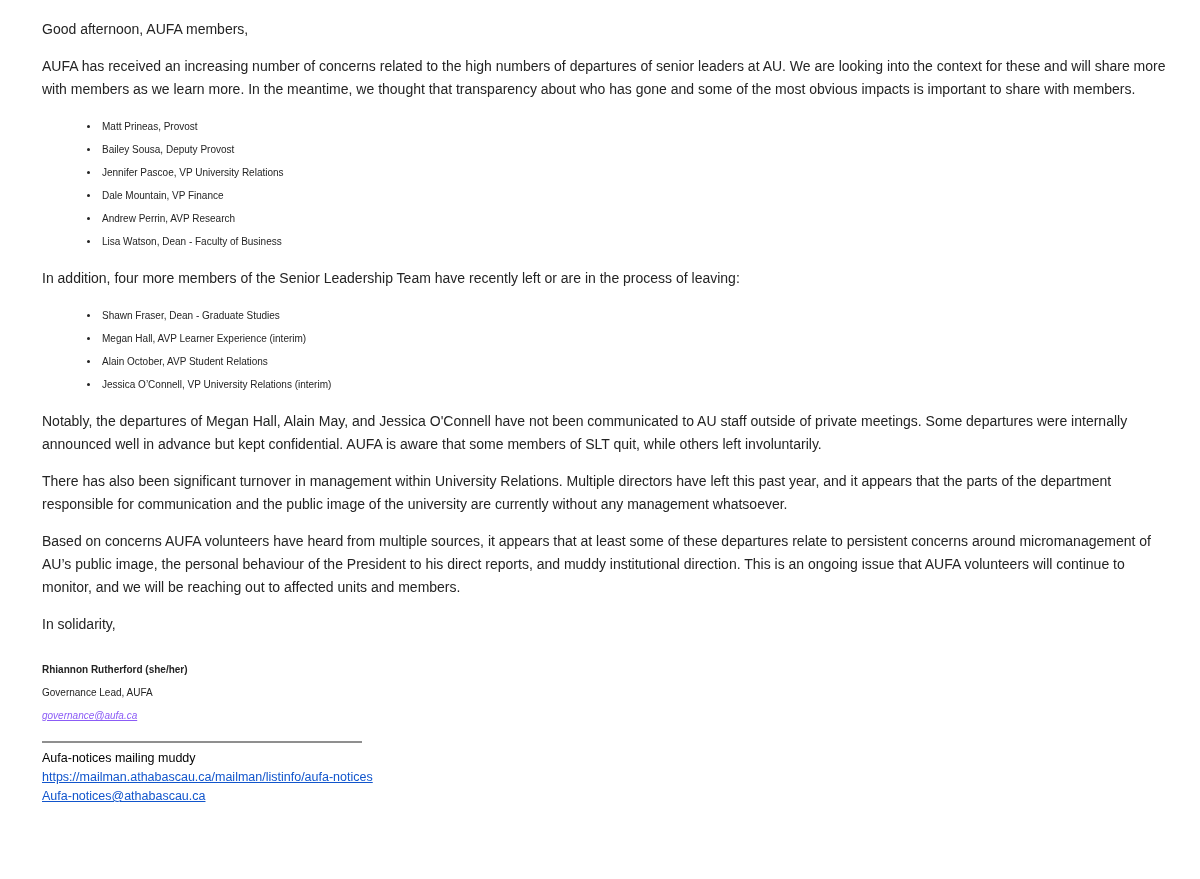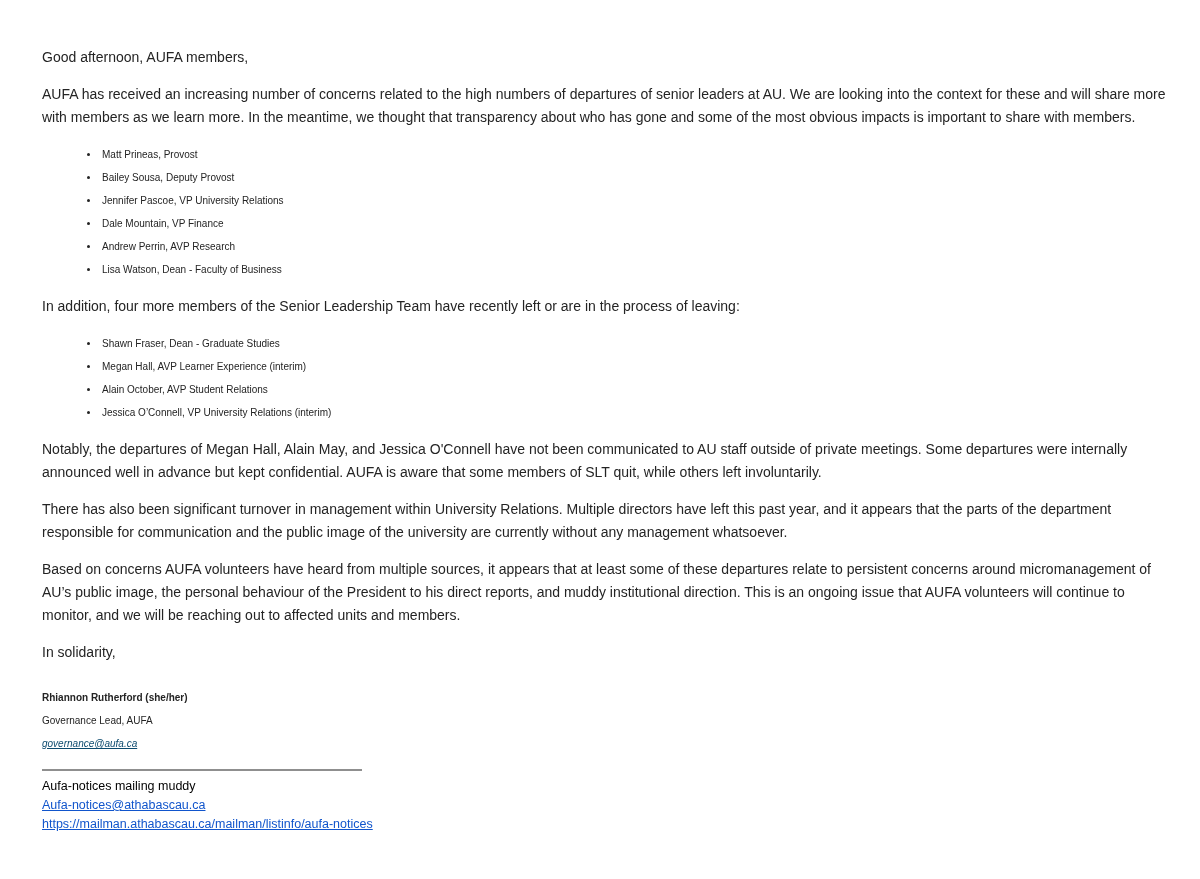--- a/index.html
+++ b/index.html
@@ -10,21 +10,20 @@
   }
   body {
     width: 1200px;
     height: 879px;
     font-family: "Liberation Sans", sans-serif;
     color: #242424;
     overflow: hidden;
   }
   .email-body {
     padding: 18px 22px 0 42px;
-    margin-top: 28px;
   }
   .para {
     font-size: 14px;
     line-height: 23px;
     margin: 14px 0;
   }
   .para:first-child {
     margin-top: 0;
   }
   ul.bullet-list {
@@ -104,28 +103,28 @@
   <p class="para">There has also been significant turnover in management within University Relations. Multiple directors have left this past year, and it appears that the parts of the department responsible for communication and the public image of the university are currently without any management whatsoever.</p>
 
   <p class="para">Based on concerns AUFA volunteers have heard from multiple sources, it appears that at least some of these departures relate to persistent concerns around micromanagement of AU’s public image, the personal behaviour of the President to his direct reports, and muddy institutional direction. This is an ongoing issue that AUFA volunteers will continue to monitor, and we will be reaching out to affected units and members.</p>
 
   <p class="para">In solidarity,</p>
 
   <div class="signature">
     <div class="sig-name">Rhiannon Rutherford (she/her)</div>
     <div class="sig-role">Governance Lead, AUFA</div>
     <div>
-      <a class="sig-email-link" href="#" style="color: #0c4a6e;">governance@aufa.ca</a>
+      <a class="sig-email-link" href="#" style="color: #8b5cf6;">governance@aufa.ca</a>
     </div>
   </div>
 
   <div class="footer">
     <div class="footer-divider"></div>
     <span class="footer-line">Aufa-notices mailing muddy</span>
     <span class="footer-line">
-      <a href="#" style="color: rgb(17, 85, 204);">Aufa-notices@athabascau.ca</a>
+      <a href="#" style="color: rgb(17, 85, 204);">https://mailman.athabascau.ca/mailman/listinfo/aufa-notices</a>
     </span>
     <span class="footer-line">
-      <a href="#" style="color: rgb(17, 85, 204);">https://mailman.athabascau.ca/mailman/listinfo/aufa-notices</a>
+      <a href="#" style="color: rgb(17, 85, 204);">Aufa-notices@athabascau.ca</a>
     </span>
   </div>
 
 </div>
 
 </body></html>

